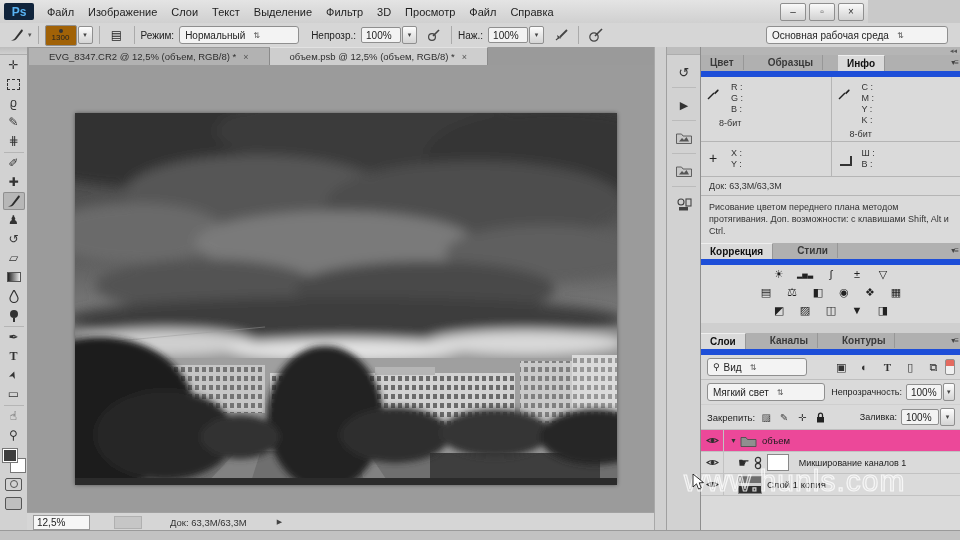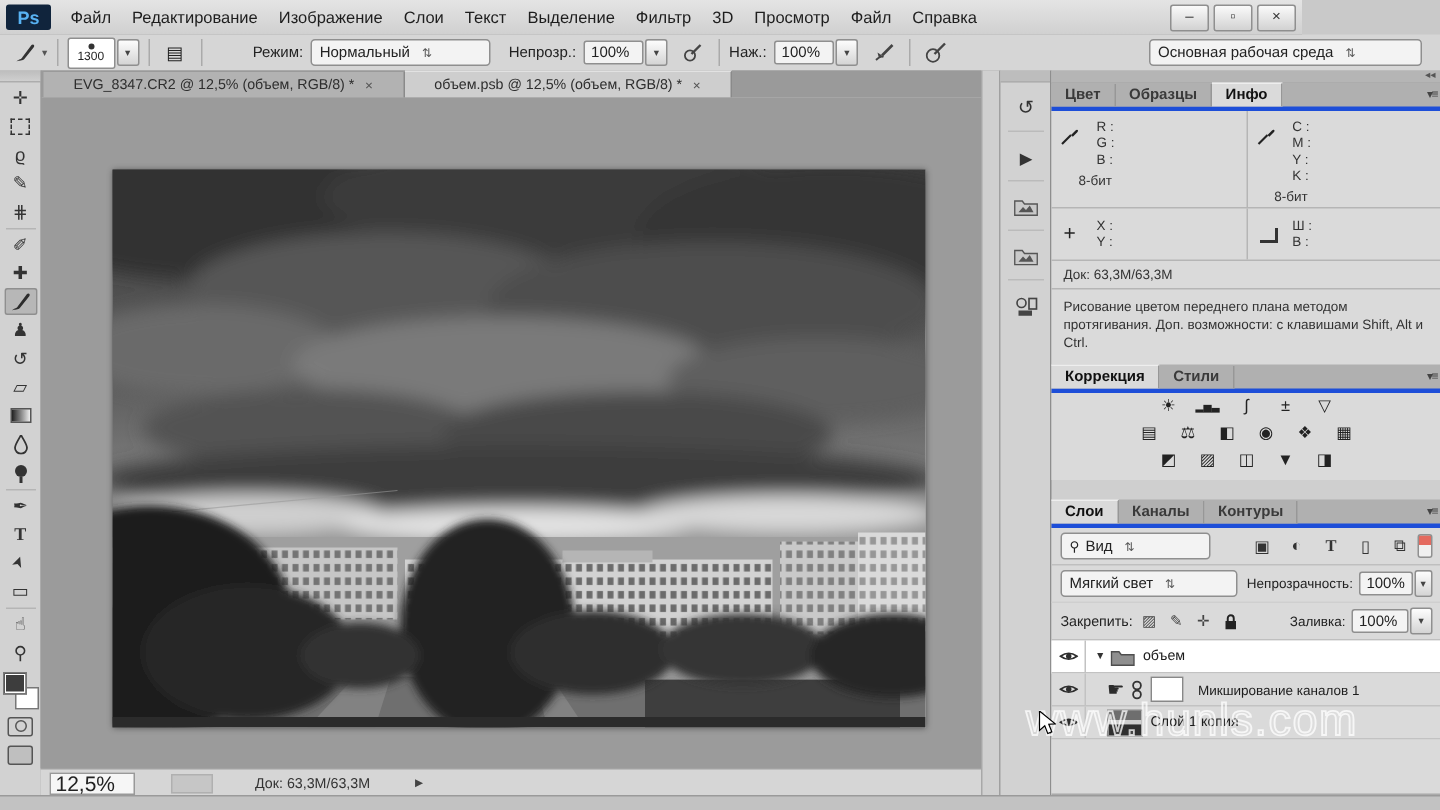--- a/index.html
+++ b/index.html
@@ -21,21 +21,21 @@
   .opt-sep{width:1px;height:18px;background:#aaa;margin:0 6px;}
   .sel{display:inline-flex;align-items:center;background:#f3f3f3;border:1px solid #8f8f8f;border-radius:3px;
        font-size:10px;color:#222;padding:0 5px;height:16px;white-space:nowrap;}
   .sel .arr{margin-left:8px;font-size:8px;color:#555;}
   .spin{background:#f3f3f3;border:1px solid #8f8f8f;border-radius:2px;height:14px;font-size:10px;
         padding:0 4px;display:inline-flex;align-items:center;color:#222;}
   .spinbtn{width:13px;height:16px;border:1px solid #8f8f8f;background:linear-gradient(#fdfdfd,#d4d4d4);
            font-size:7px;color:#444;display:inline-flex;align-items:center;justify-content:center;margin-left:1px;border-radius:2px;}
   .opt-ico{width:18px;height:16px;display:inline-flex;align-items:center;justify-content:center;margin:0 2px;}
   #brush-size-box{display:inline-flex;flex-direction:column;align-items:center;justify-content:center;
-        width:30px;height:19px;background:#ffffff;border:1px solid #8f8f8f;border-radius:2px;line-height:1;}
+        width:30px;height:19px;background:#a16207;border:1px solid #8f8f8f;border-radius:2px;line-height:1;}
   #brush-size-box .dot{width:4px;height:4px;border-radius:50%;background:#333;margin-bottom:1px;}
   #brush-size-box .num{font-size:8px;color:#222;}
   
   #toolbar{left:0;top:47px;width:27px;height:493px;background:#d2d2d2;border-right:1px solid #a2a2a2;
            display:flex;flex-direction:column;align-items:center;}
   #toolbar .grip{width:27px;height:7px;background:linear-gradient(#bdbdbd,#cfcfcf);border-bottom:1px solid #adadad;}
   .tool{width:22px;height:18px;margin-top:1px;display:flex;align-items:center;justify-content:center;
         font-size:12px;color:#333;border-radius:2px;line-height:1;}
   .tool.active{background:#b7b7b7;box-shadow:inset 0 0 0 1px #8f8f8f;}
   .tool svg{display:block;}
@@ -53,31 +53,31 @@
   .doc-tab{height:17px;display:flex;align-items:center;font-size:9.5px;color:#2e2e2e;padding:0 20px;
            border-right:1px solid #8a8a8a;white-space:nowrap;}
   .doc-tab .x{margin-left:7px;color:#555;font-size:9px;}
   .doc-tab.inactive{background:#b2b2b2;}
   .doc-tab.active{background:#cecece;border-top:1px solid #e2e2e2;}
   #canvas{left:27px;top:65px;width:627px;height:447px;background:#9b9b9b;}
   #photo{position:absolute;left:48px;top:48px;width:542px;height:372px;box-shadow:0 0 4px rgba(0,0,0,.45);}
   #statusbar{left:27px;top:512px;width:627px;height:18px;background:#d6d6d6;border-top:1px solid #a2a2a2;
              display:flex;align-items:center;font-size:9.5px;color:#333;}
   #zoom-box{width:52px;height:13px;background:#f6f6f6;border:1px solid #999;margin-left:6px;
-            font-size:14px;display:flex;align-items:center;padding-left:3px;color:#222;}
+            font-size:10px;display:flex;align-items:center;padding-left:3px;color:#222;}
   #status-mini{width:26px;height:11px;background:#c6c6c6;border:1px solid #b0b0b0;margin-left:24px;}
   #scrollstrip{left:654px;top:47px;width:12px;height:483px;background:#d0d0d0;border-left:1px solid #a8a8a8;}
   #dockstrip{left:666px;top:47px;width:34px;height:483px;background:#d2d2d2;border-left:1px solid #a0a0a0;}
   #dockstrip .grip{height:7px;background:#bdbdbd;border-bottom:1px solid #adadad;text-align:right;
                    font-size:6px;color:#666;line-height:7px;padding-right:2px;}
   .dock-ico{width:24px;height:22px;margin:6px auto 0 auto;border-bottom:1px solid #bbb;
             display:flex;align-items:center;justify-content:center;font-size:13px;color:#333;padding-bottom:4px;}
   
   #panels{left:700px;top:47px;width:260px;height:483px;background:#cfcfcf;border-left:1px solid #8e8e8e;}
-  .ptabs{display:flex;align-items:flex-end;height:16px;background:#b0b0b0;border-bottom:3px solid #1d4ed8;position:relative;}
+  .ptabs{display:flex;align-items:flex-start;height:16px;background:#b0b0b0;border-bottom:6px solid #1d4ed8;position:relative;gap:15px;}
   .ptab{height:15px;padding:0 9px;font-size:10px;font-weight:bold;color:#3a3a3a;display:flex;align-items:center;
         border-right:1px solid #979797;background:#b0b0b0;white-space:nowrap;}
   .ptab.active{background:#dadada;color:#111;border-top:1px solid #eee;}
   .pmenu{position:absolute;right:3px;top:3px;font-size:8px;color:#444;letter-spacing:-1px;}
   .pgroup{position:absolute;left:0;width:260px;}
   .pcontent{background:#dadada;}
   #dock-top{height:8px;background:#b5b5b5;border-bottom:1px solid #9e9e9e;text-align:right;font-size:7px;
             color:#555;line-height:8px;padding-right:4px;}
   
   .info-cols{display:flex;border-bottom:1px solid #b5b5b5;}
@@ -97,21 +97,21 @@
   .adj-row{display:flex;justify-content:center;gap:9px;padding:2px 0;}
   .adj-ico{width:17px;height:14px;display:flex;align-items:center;justify-content:center;
            font-size:11px;color:#222;line-height:1;}
   
   .lrow{display:flex;align-items:center;padding:3px 6px;font-size:9.5px;color:#222;}
   .filter-ico{width:16px;height:14px;display:flex;align-items:center;justify-content:center;font-size:11px;color:#333;}
   .lswitch{width:8px;height:14px;border:1px solid #909090;border-radius:2px;margin-left:4px;
            background:linear-gradient(#e46a5f 0 45%,#f0f0f0 45%);}
   .lock-ico{width:14px;height:13px;display:flex;align-items:center;justify-content:center;font-size:10px;color:#444;margin:0 2px;}
   .layer-row{height:21px;display:flex;align-items:center;border-bottom:1px solid #c2c2c2;font-size:9.5px;color:#1c1c1c;}
-  .layer-row.selected{background:#ffffff;}
+  .layer-row.selected{background:#ec4899;}
   .eye-cell{width:22px;height:100%;display:flex;align-items:center;justify-content:center;border-right:1px solid #c2c2c2;}
   .disc{font-size:7px;color:#333;margin:0 3px 0 6px;}
   .mask-thumb{width:20px;height:15px;background:#fff;border:1px solid #888;margin:0 5px;}
   .layer-name{margin-left:5px;white-space:nowrap;}
   #layers-empty{height:36px;background:#dadada;}
   #layers-bottom{height:15px;background:#d4d4d4;border-top:1px solid #aaa;display:flex;align-items:center;
                  justify-content:flex-end;gap:9px;padding-right:10px;}
   .lb-ico{font-size:10px;color:#555;display:flex;align-items:center;line-height:1;}
   .lb-fx{font-style:italic;font-weight:bold;font-size:9px;}
   
@@ -123,21 +123,20 @@
   #cursor{left:692px;top:474px;z-index:7;}
 </style>
 </head>
 <body>
 
 <div id="app">
 
   <div id="menubar" class="abs">
     <div id="ps-logo">Ps</div>
     <span class="menu-item">Файл</span>
-    <span class="menu-item">Редактирование</span>
     <span class="menu-item">Изображение</span>
     <span class="menu-item">Слои</span>
     <span class="menu-item">Текст</span>
     <span class="menu-item">Выделение</span>
     <span class="menu-item">Фильтр</span>
     <span class="menu-item">3D</span>
     <span class="menu-item">Просмотр</span>
     <span class="menu-item">Файл</span>
     <span class="menu-item">Справка</span>
     <div id="win-controls">
@@ -156,21 +155,21 @@
     <span style="font-size:7px;color:#555">▾</span>
     <div class="opt-sep"></div>
     <div id="brush-size-box">
       <span class="dot"></span>
       <span class="num">1300</span>
     </div>
     <span class="spinbtn">▾</span>
     <div class="opt-sep"></div>
     <span class="opt-ico" style="font-size:12px;">▤</span>
     <div class="opt-sep"></div>
-    <span style="margin-right:5px;margin-left:28px;">Режим:</span>
+    <span style="margin-right:5px;">Режим:</span>
     <div class="sel" style="width:108px">
       <span>Нормальный</span>
         <span class="arr">⇅</span>
     </div>
     <span style="margin:0 5px 0 12px;">Непрозр.:</span>
     <span class="spin" style="width:30px">100%</span>
     <span class="spinbtn">▾</span>
     <span class="opt-ico" style="margin-left:8px">
       <svg width="14" height="14" viewBox="0 0 14 14">
           <circle cx="5" cy="9" r="3.4" fill="none" stroke="#444" stroke-width="1.2"></circle>

